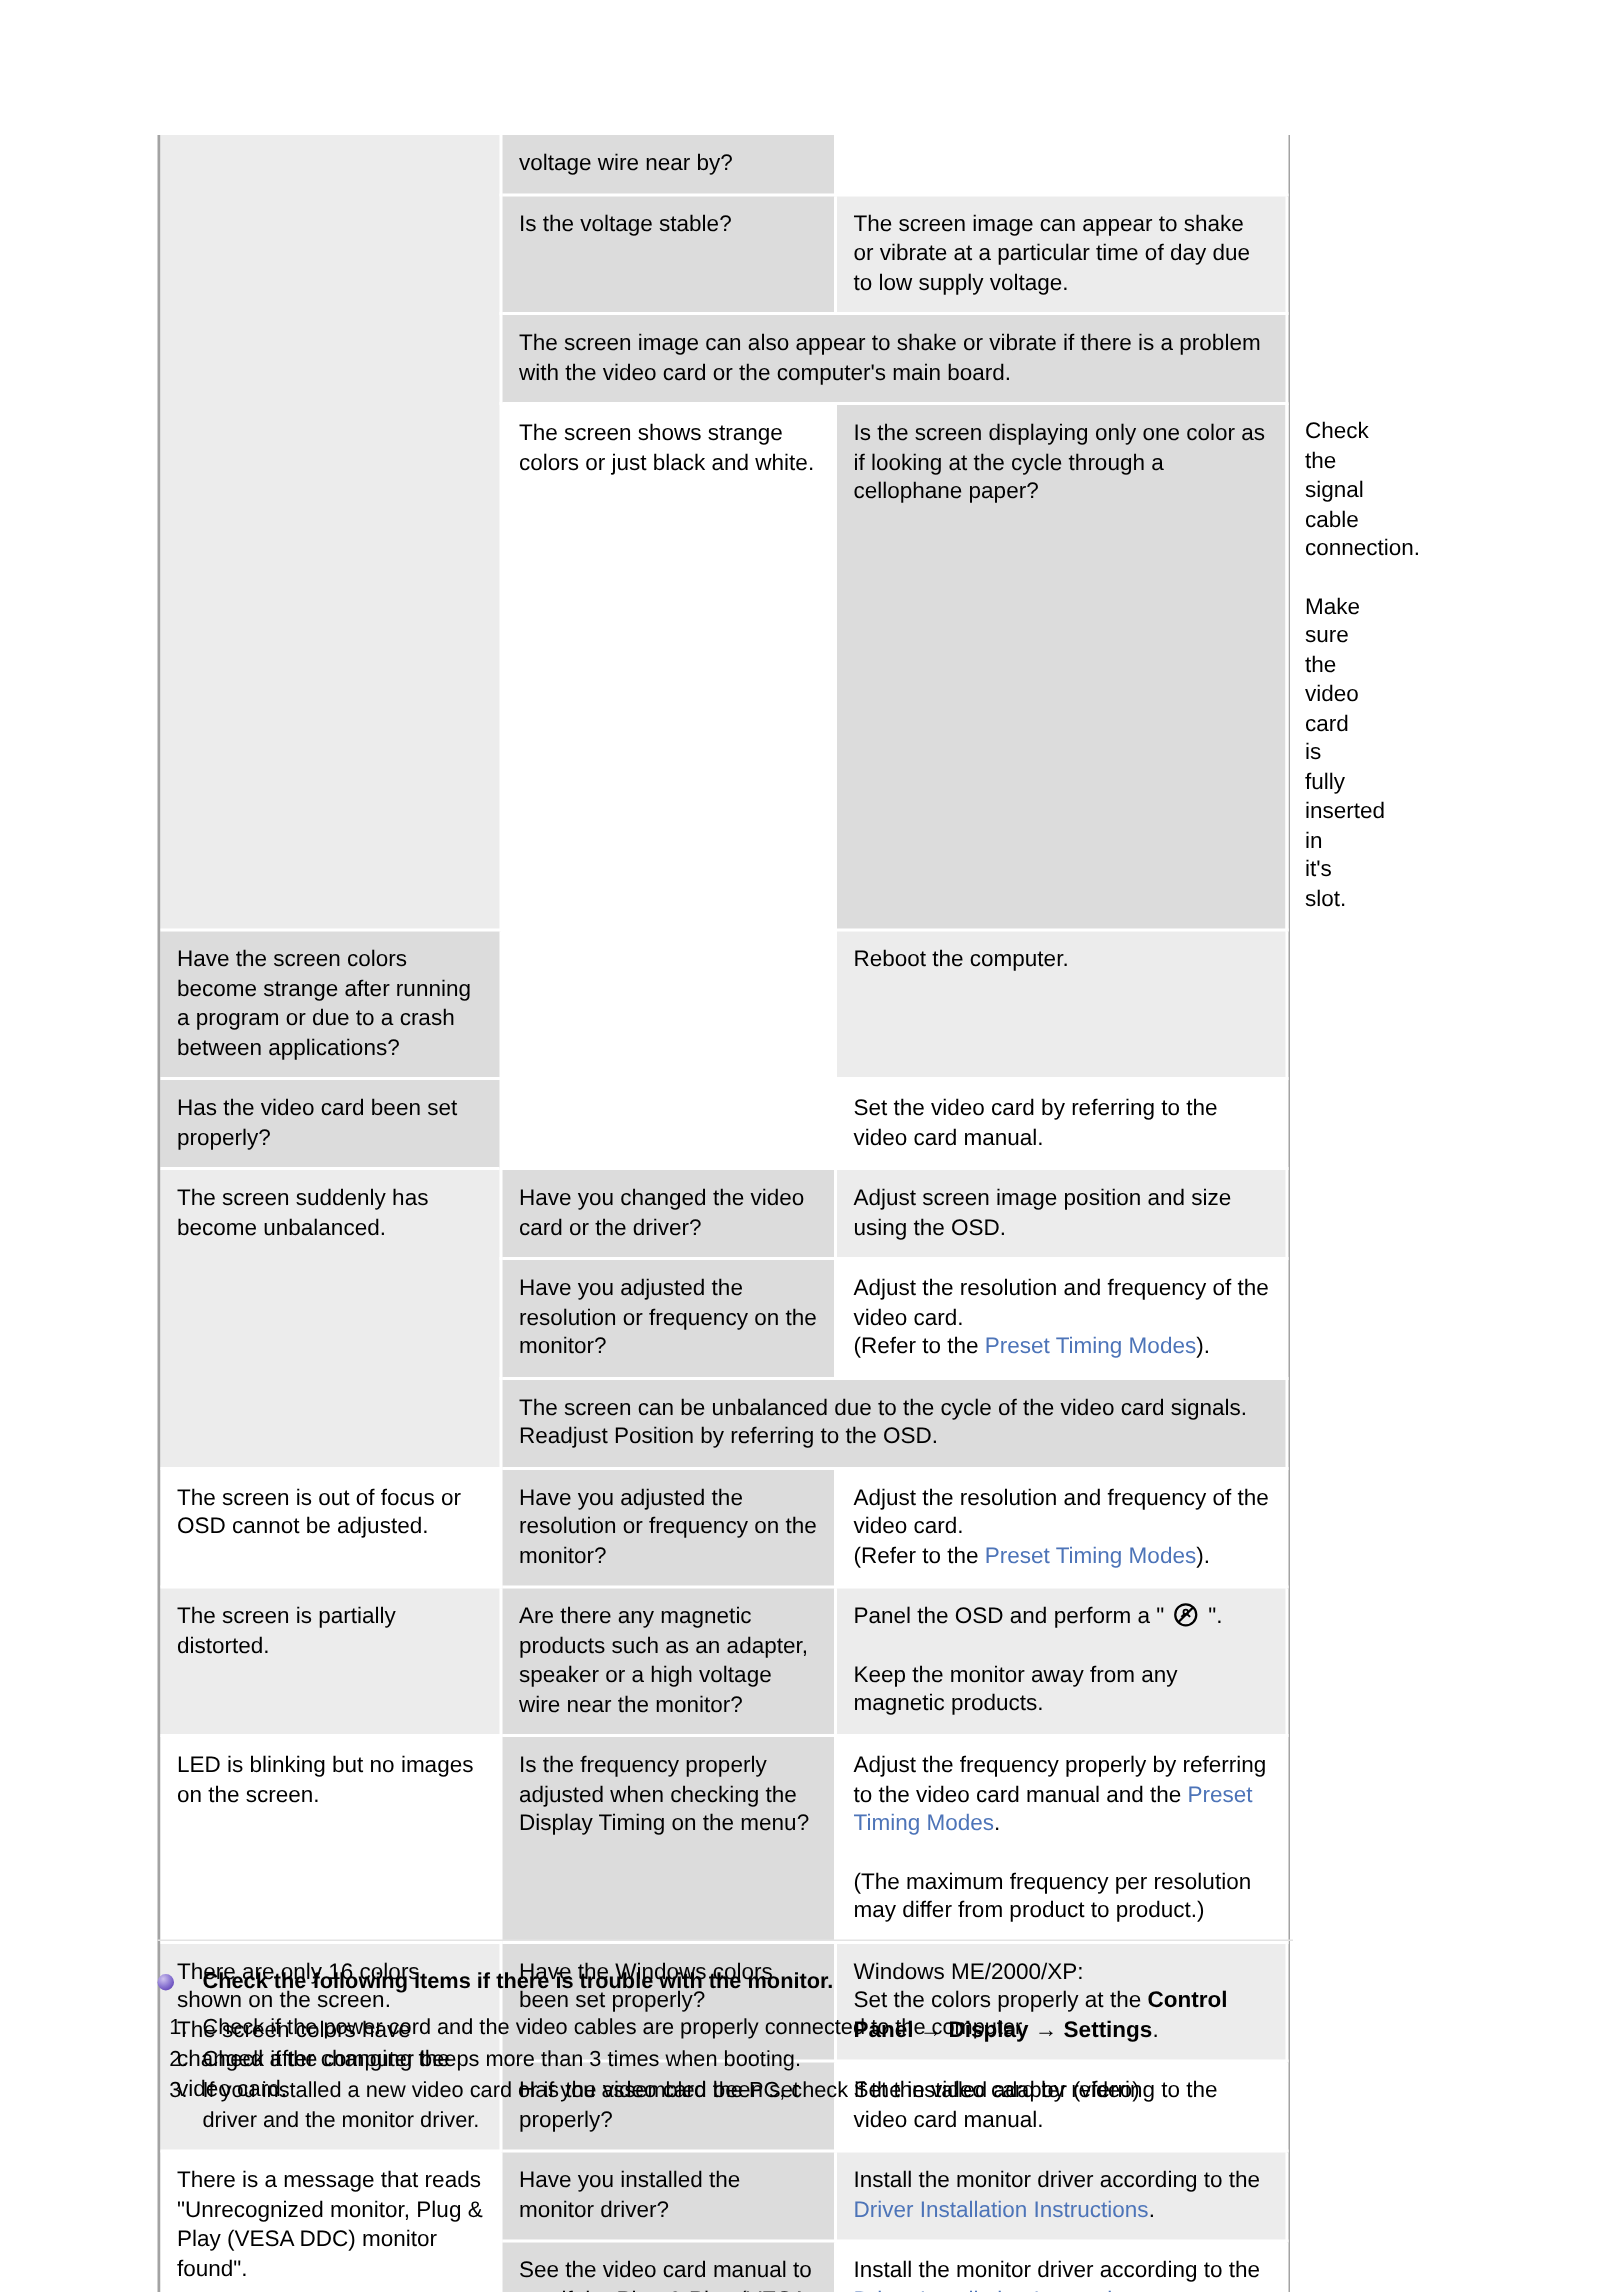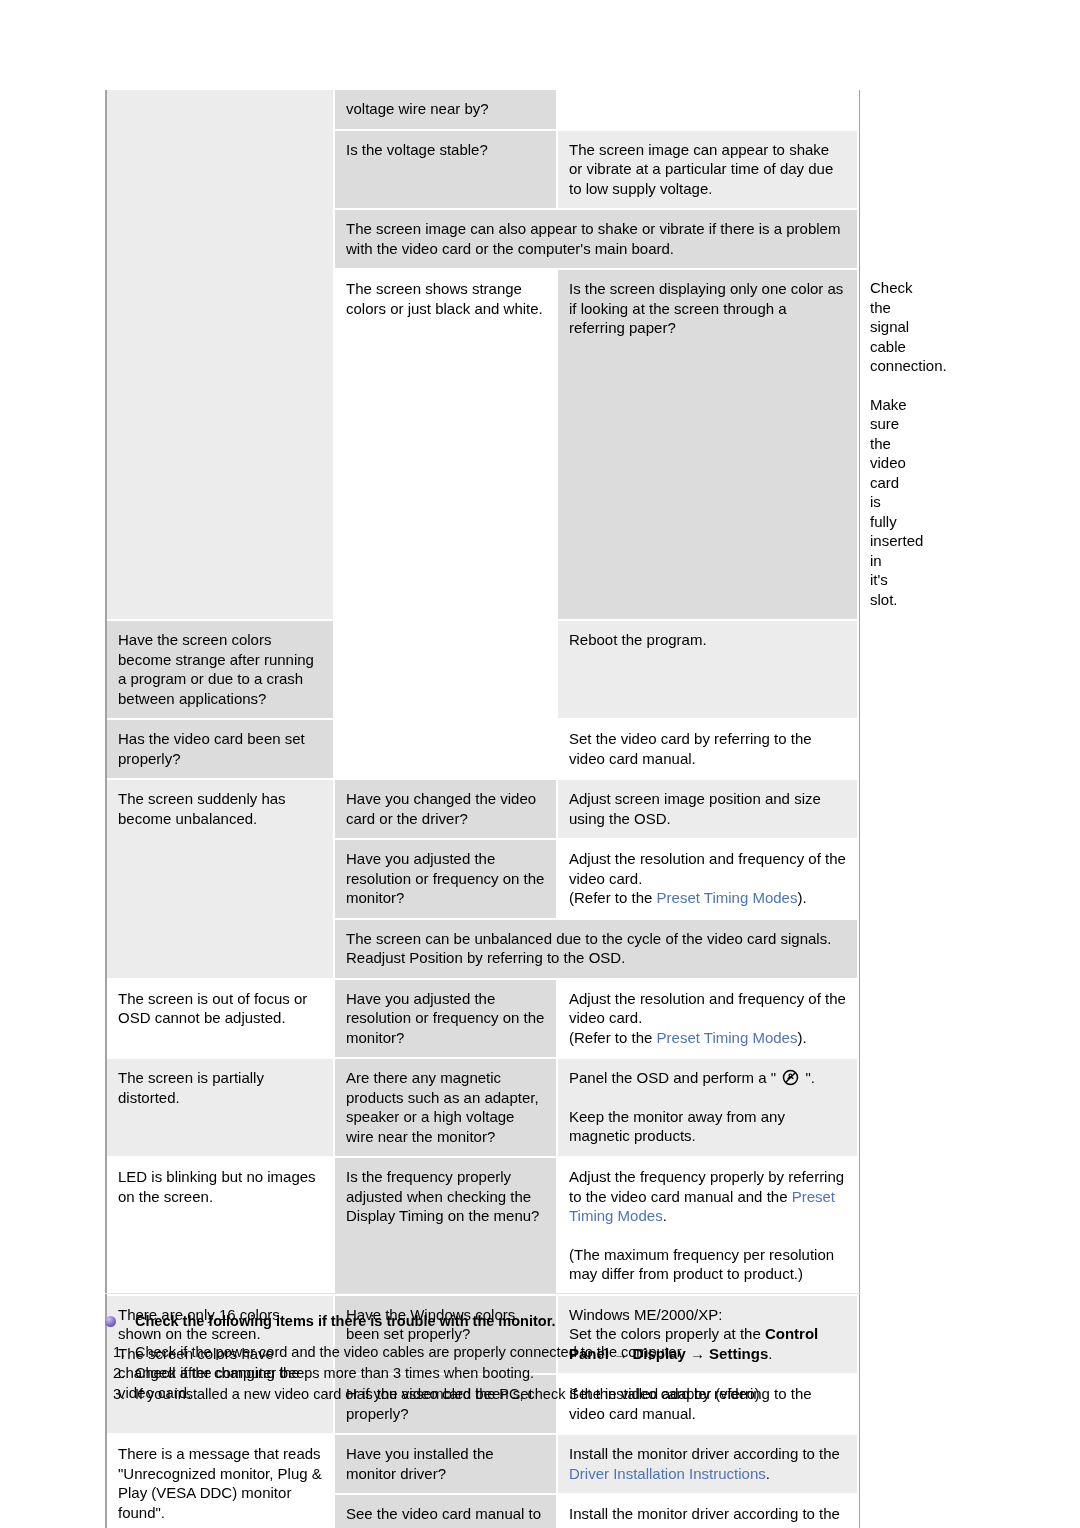--- a/index.html
+++ b/index.html
@@ -145,31 +145,31 @@
         <td class="c2 bg-b">Is the voltage stable?</td>
         <td class="c3 bg-c">The screen image can appear to shake or vibrate at a particular time of day due to low supply voltage.</td>
       </tr>
 
       <tr>
         <td class="bg-sp" colspan="2">The screen image can also appear to shake or vibrate if there is a problem with the video card or the computer's main board.</td>
       </tr>
 
       <tr>
         <td class="c1 bg-white-sym" rowspan="3">The screen shows strange colors or just black and white.</td>
-        <td class="c2 bg-b">Is the screen displaying only one color as if looking at the screen through a referring paper?</td>
+        <td class="c2 bg-b">Is the screen displaying only one color as if looking at the cycle through a cellophane paper?</td>
         <td class="c3 bg-w">
           <span>Check the signal cable connection.</span>
           <span class="gap"></span>
           <span>Make sure the video card is fully inserted in it's slot.</span>
         </td>
       </tr>
 
       <tr>
         <td class="c2 bg-b">Have the screen colors become strange after running a program or due to a crash between applications?</td>
-        <td class="c3 bg-c">Reboot the program.</td>
+        <td class="c3 bg-c">Reboot the computer.</td>
       </tr>
 
       <tr>
         <td class="c2 bg-b">Has the video card been set properly?</td>
         <td class="c3 bg-w">Set the video card by referring to the video card manual.</td>
       </tr>
 
       <tr>
         <td class="c1 bg-a" rowspan="3">The screen suddenly has become unbalanced.</td>
         <td class="c2 bg-b">Have you changed the video card or the driver?</td>
@@ -271,16 +271,17 @@
     <li>
       <span class="num">2.</span>
       <span class="txt">
         <span>Check if the computer beeps more than 3 times when booting.</span>
       </span>
     </li>
     <li>
       <span class="num">3.</span>
       <span class="txt">
         <span>If you installed a new video card or if you assembled the PC, check if the installed adapter (video)</span>
+        <span class="sub">driver and the monitor driver.</span>
       </span>
     </li>
   </ol>
 </div>
 
 </body></html>

